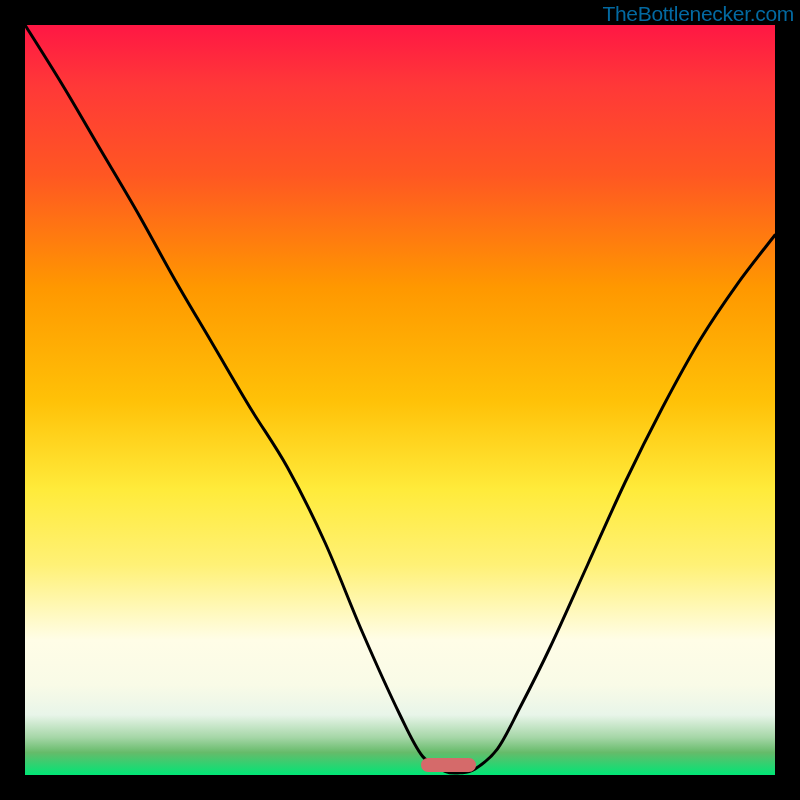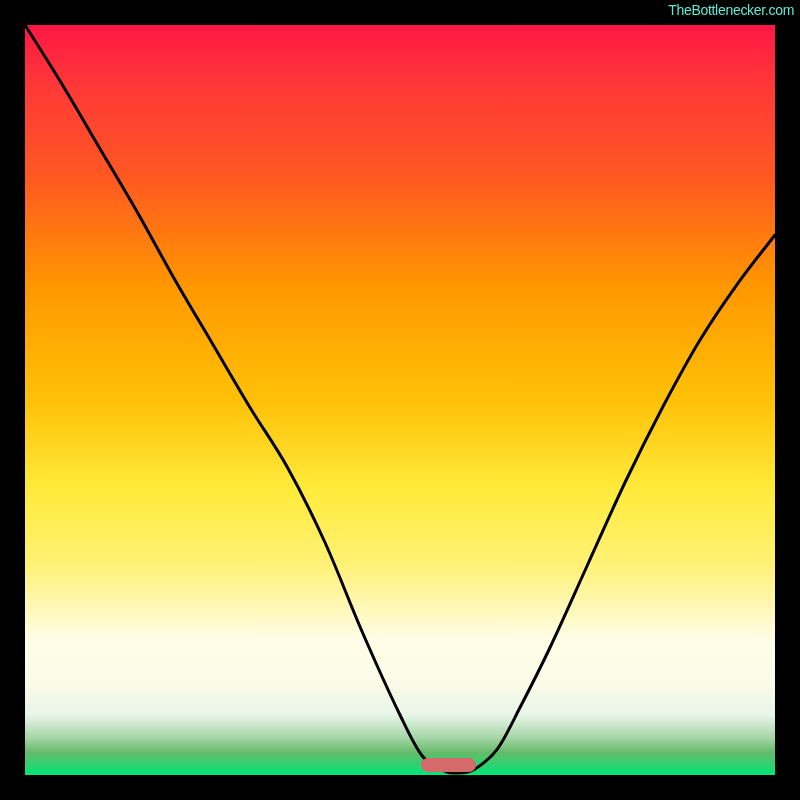--- a/index.html
+++ b/index.html
@@ -36,22 +36,22 @@
       #a5d6a7 95%,
       #66bb6a 97%,
       #00e676 100%
     );
   }
   .watermark {
     position: absolute;
     top: 2px;
     right: 6px;
     font-family: Arial, sans-serif;
-    font-size: 14px;
-    color: #5eead4;
+    font-size: 21px;
+    color: #0369a1;
     font-weight: 500;
     letter-spacing: -0.3px;
   }
   svg.overlay {
     position: absolute;
     left: 25px;
     top: 25px;
     width: 750px;
     height: 750px;
     overflow: visible;

